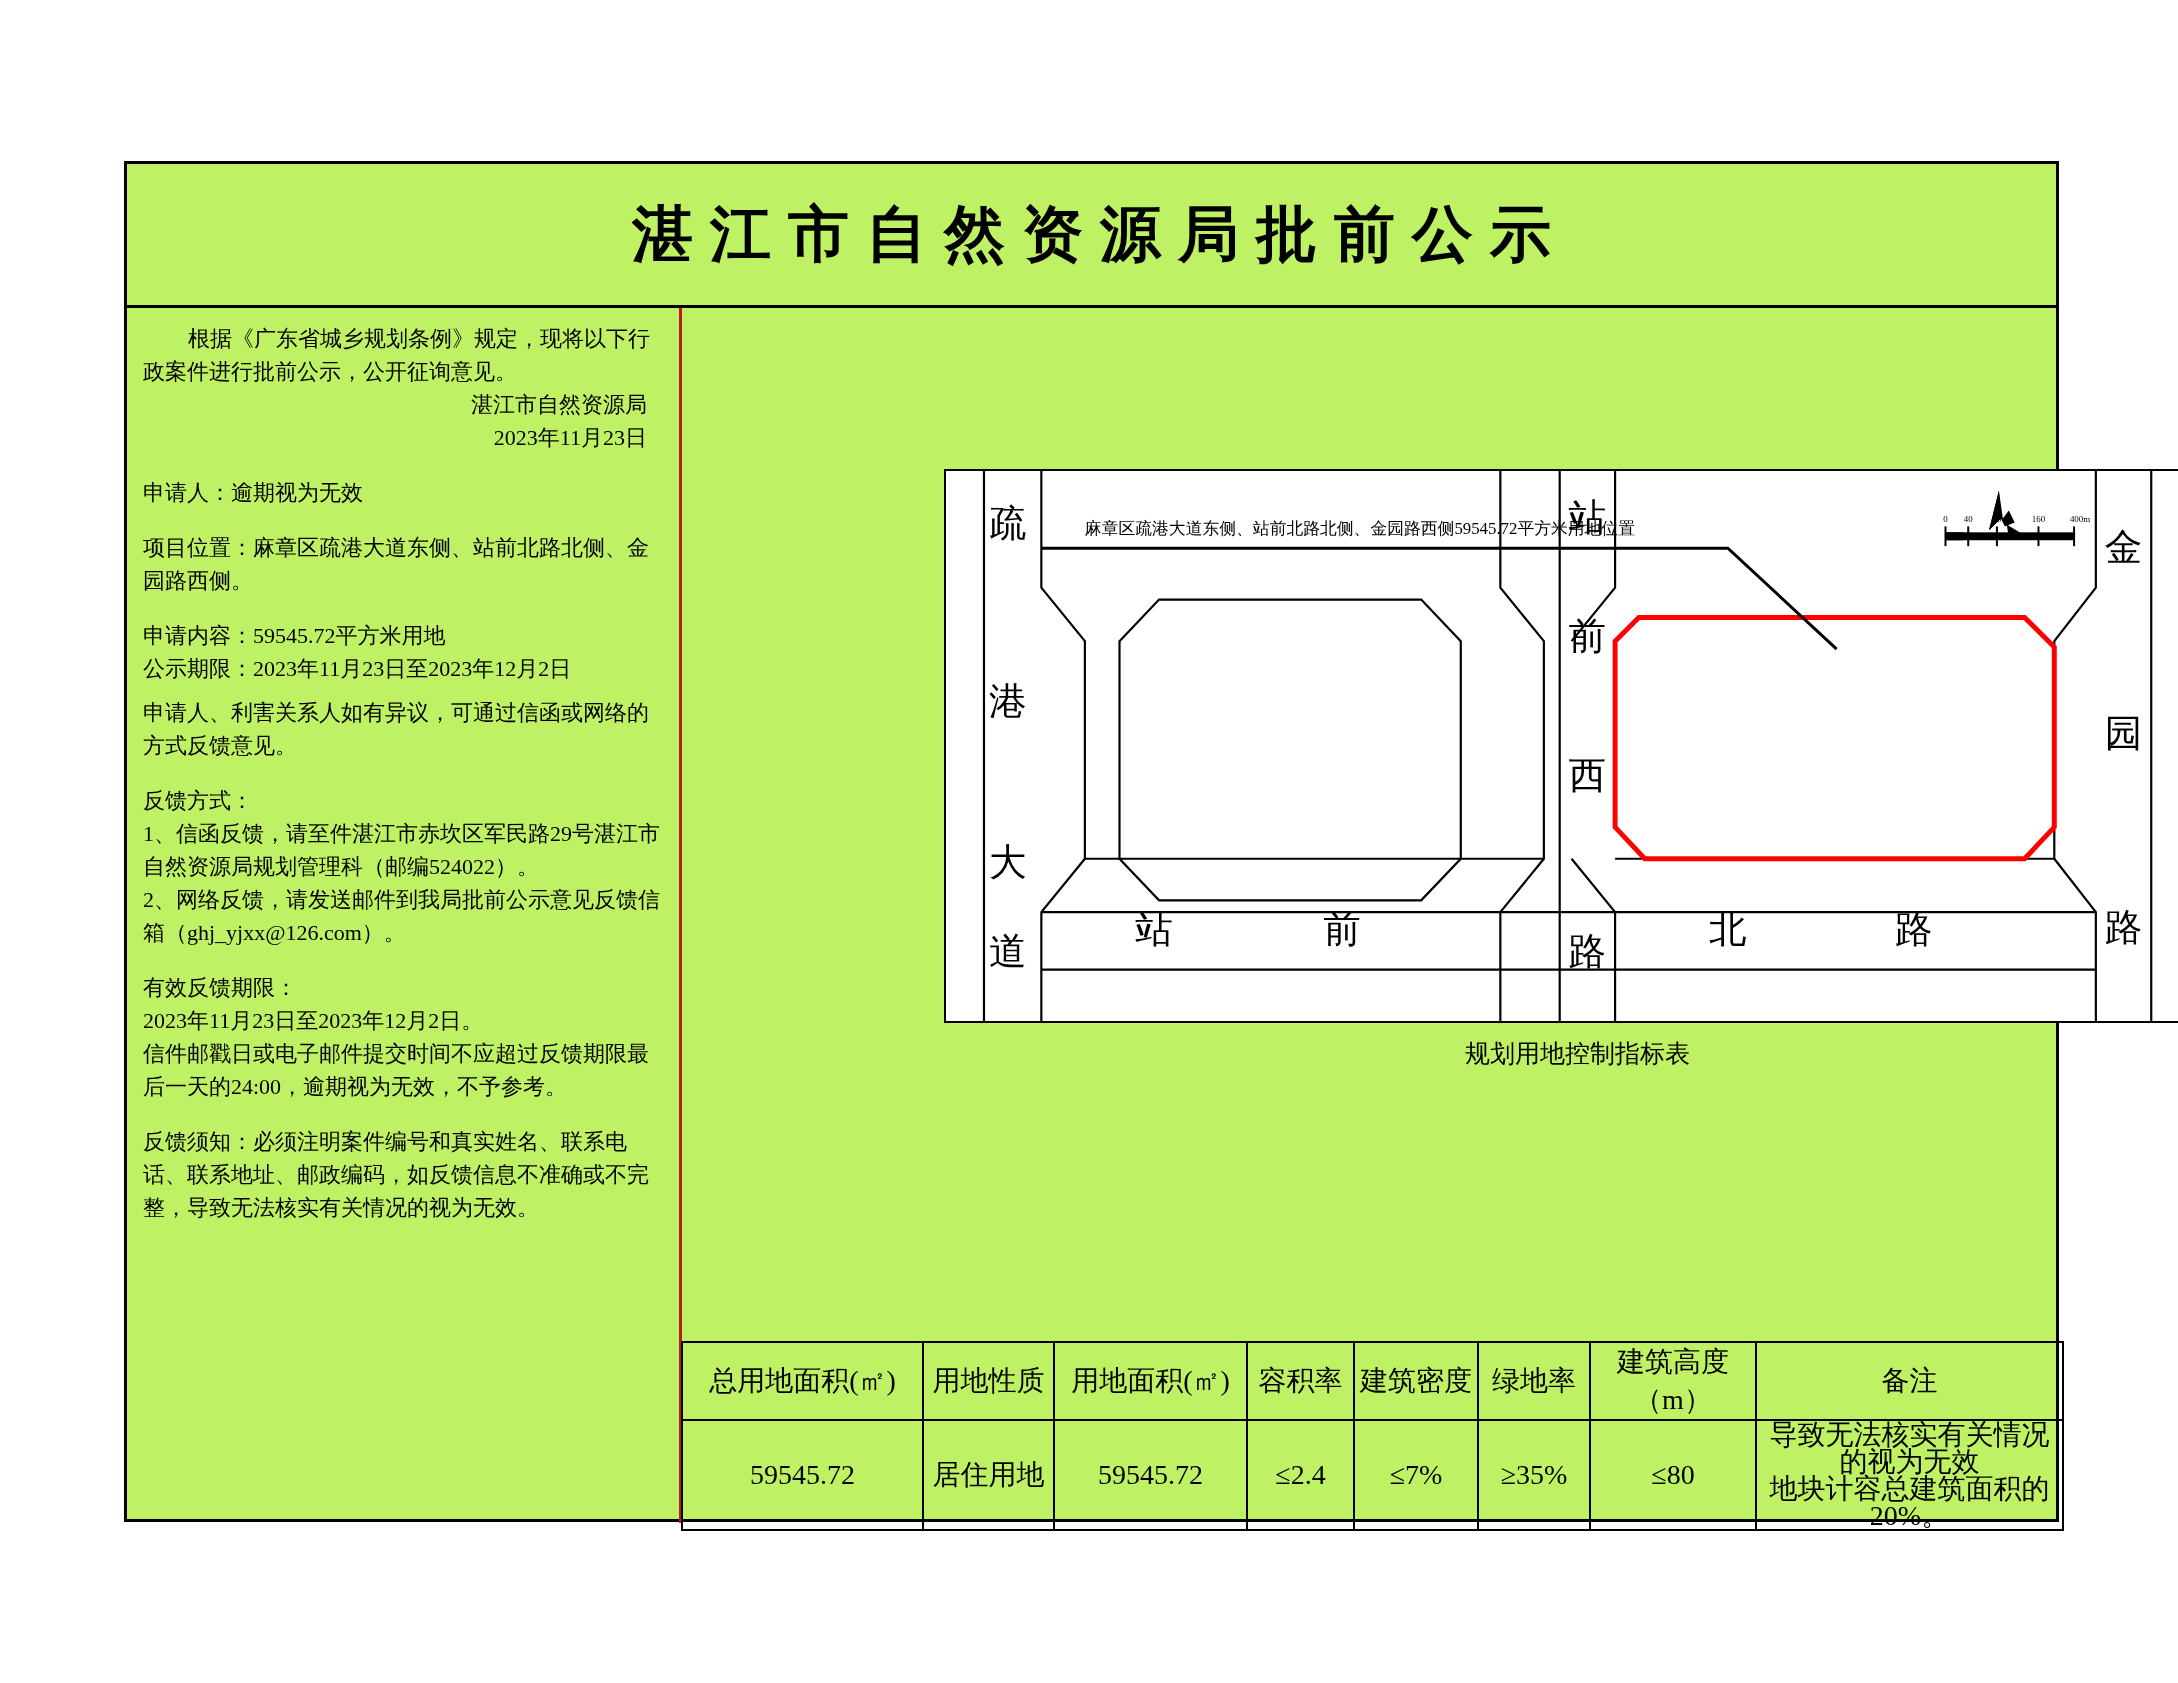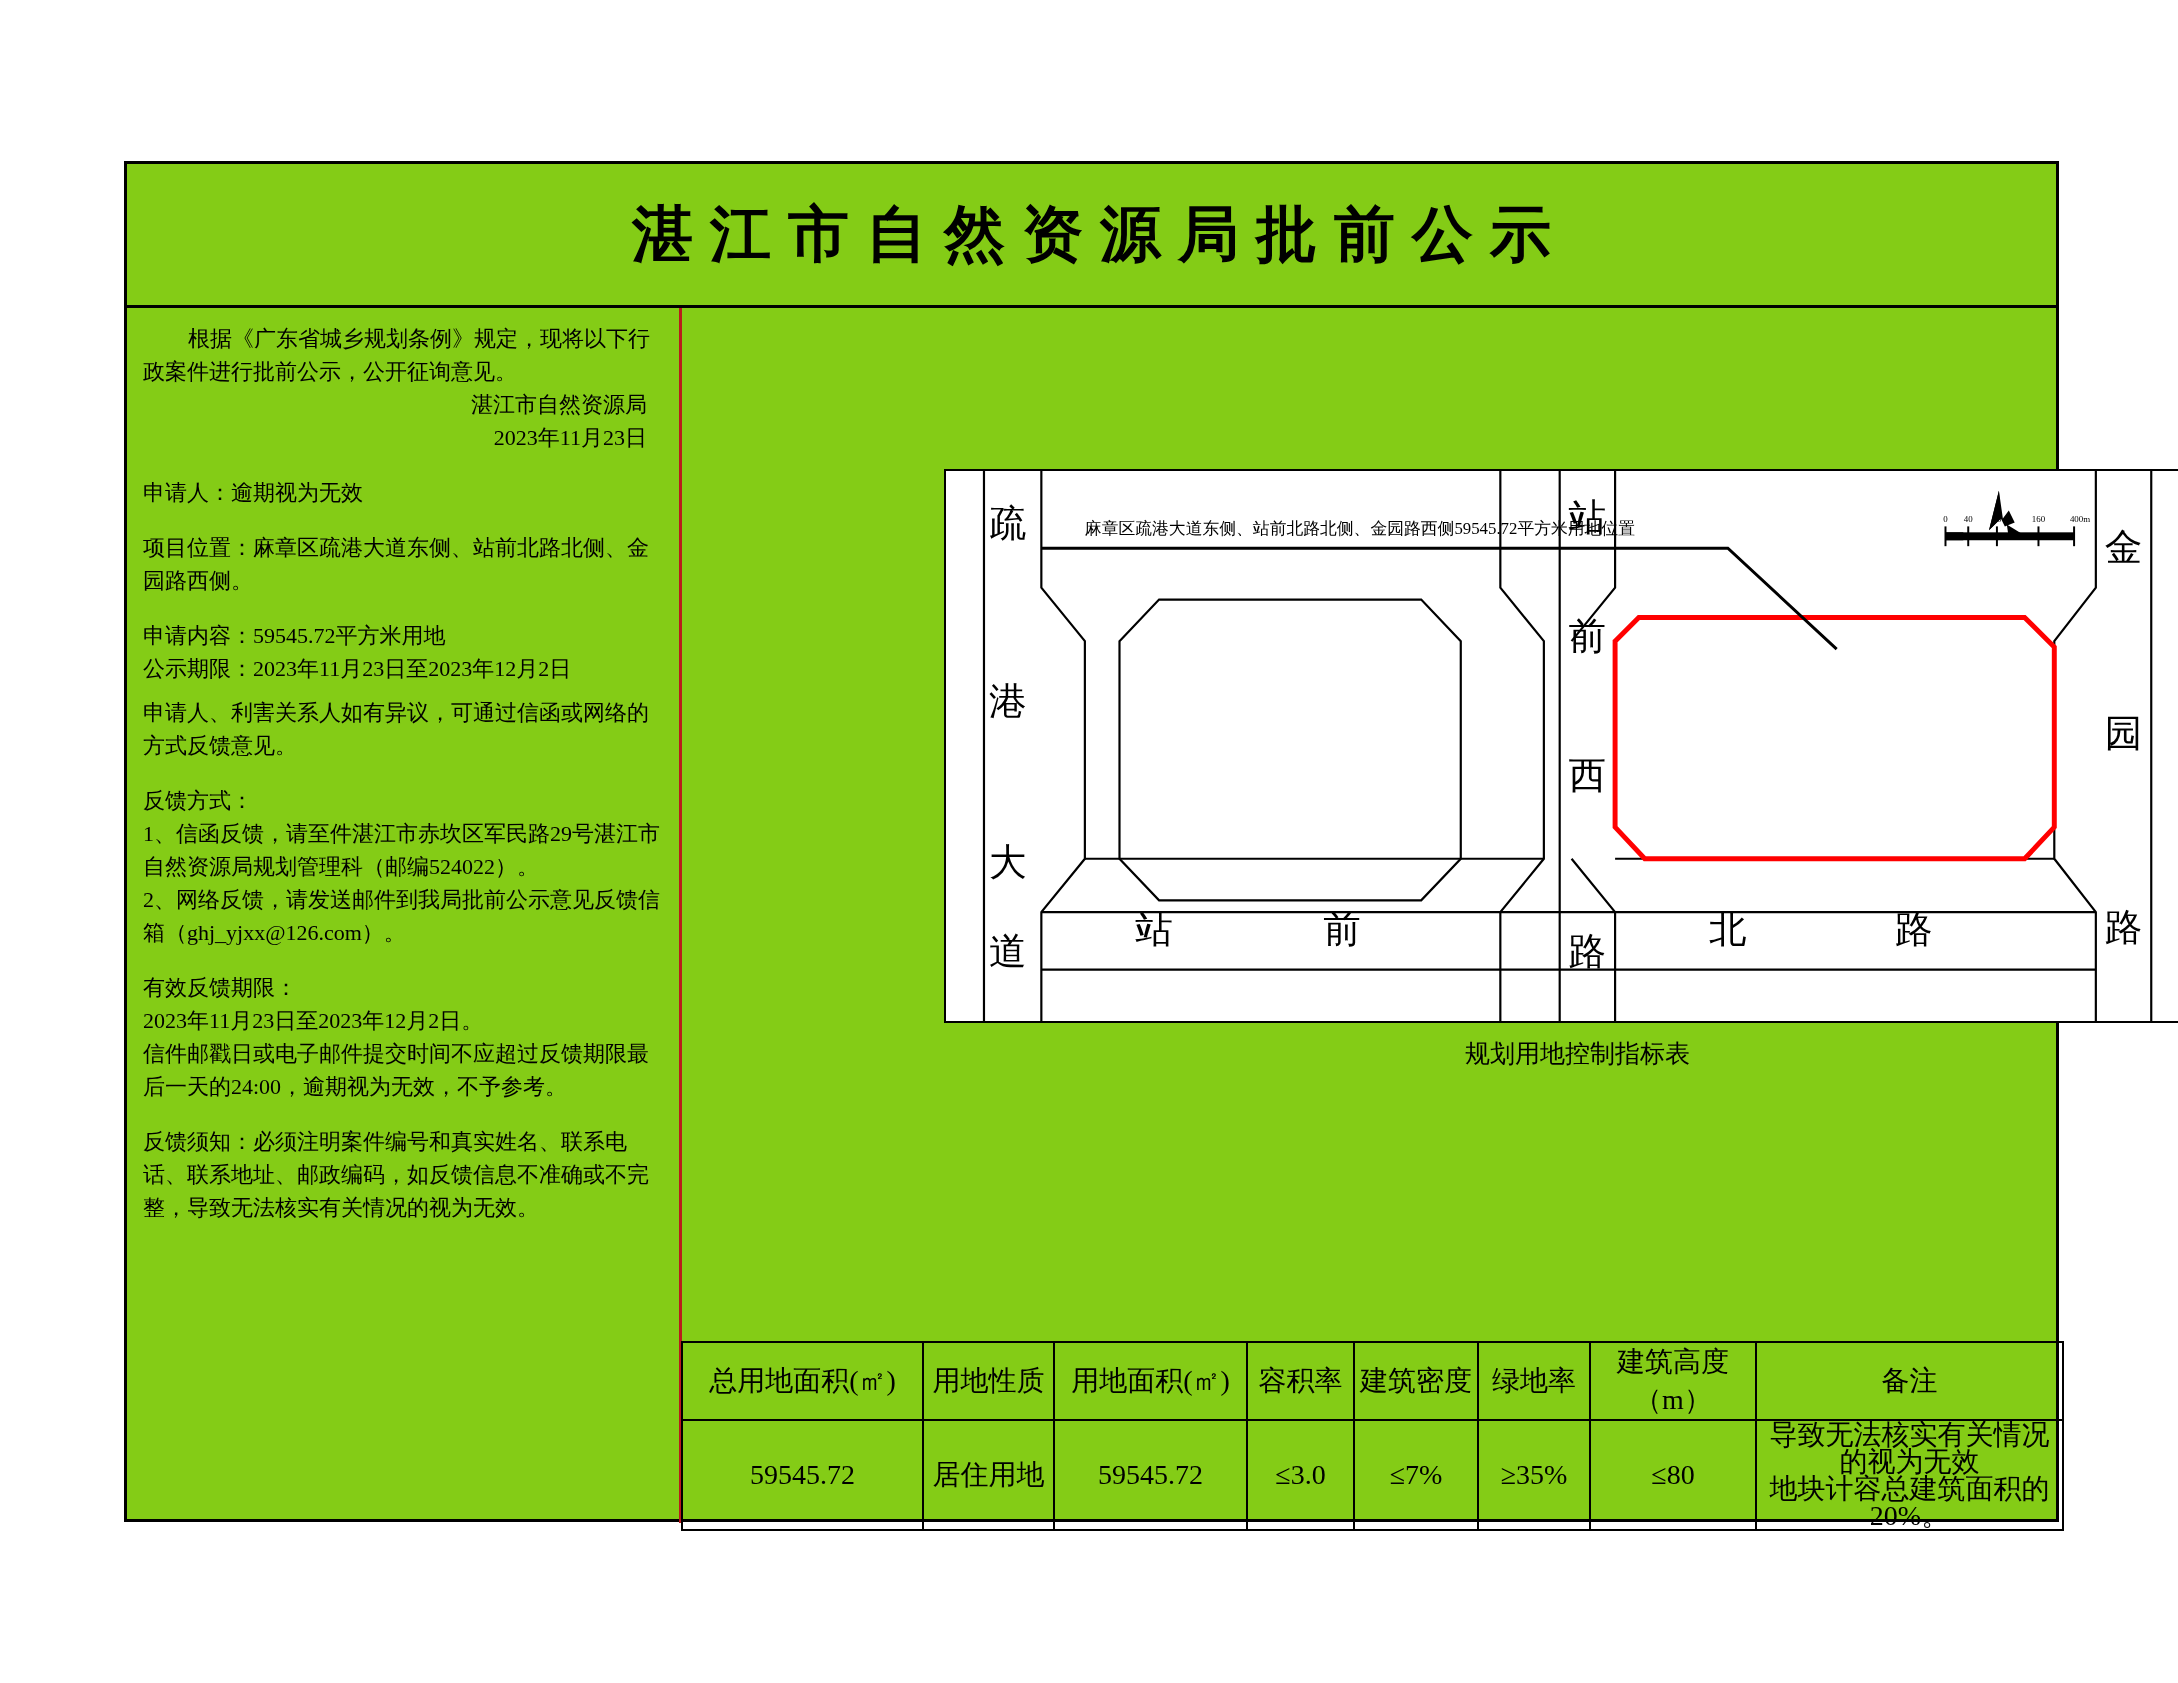--- a/index.html
+++ b/index.html
@@ -1,20 +1,20 @@
 <!DOCTYPE html>
 <html><head>
 <meta charset="utf-8">
 <style>
   html,body{margin:0;padding:0;background:#ffffff;}
   body{width:2178px;height:1683px;font-family:"Liberation Serif","DejaVu Serif",serif;color:#000;}
   .page{position:relative;width:2178px;height:1683px;overflow:hidden;background:#fff;}
 
   
-  .frame{position:absolute;left:124px;top:161px;width:1935px;height:1361px;border:3px solid #000;box-sizing:border-box;background:#84cc16;}
+  .frame{position:absolute;left:124px;top:161px;width:1935px;height:1361px;border:3px solid #000;box-sizing:border-box;background:#bef264;}
 
   
   .title-band{position:absolute;left:0;top:0;width:100%;height:144px;border-bottom:3px solid #000;box-sizing:border-box;display:flex;align-items:center;justify-content:center;}
   .title-band .title{font-size:61px;letter-spacing:17px;font-weight:600;text-indent:17px;font-family:"Liberation Serif","DejaVu Serif",serif;white-space:nowrap;}
 
   
   .left-col{position:absolute;left:0;top:144px;width:555px;height:1215px;border-right:3px solid #b91c1c;box-sizing:border-box;padding:14px 16px 0 16px;}
   .ntext{font-size:22px;line-height:33px;font-family:"Liberation Serif","DejaVu Serif",serif;}
   .ntext p{margin:0;}
   .gap{height:22px;}
@@ -192,21 +192,21 @@
           <td>建筑密度</td>
           <td>绿地率</td>
           <td>建筑高度（m）</td>
           <td>备注</td>
         </tr>
         <tr class="val">
           <td class="spacer-cell"></td>
           <td>59545.72</td>
           <td>居住用地</td>
           <td>59545.72</td>
-          <td>≤3.0</td>
+          <td>≤2.4</td>
           <td>≤7%</td>
           <td>≥35%</td>
           <td>≤80</td>
           <td class="rmk">
             <div>导致无法核实有关情况的视为无效</div>
             <div>地块计容总建筑面积的20%。</div>
           </td>
         </tr>
       </tbody>
         </table>

